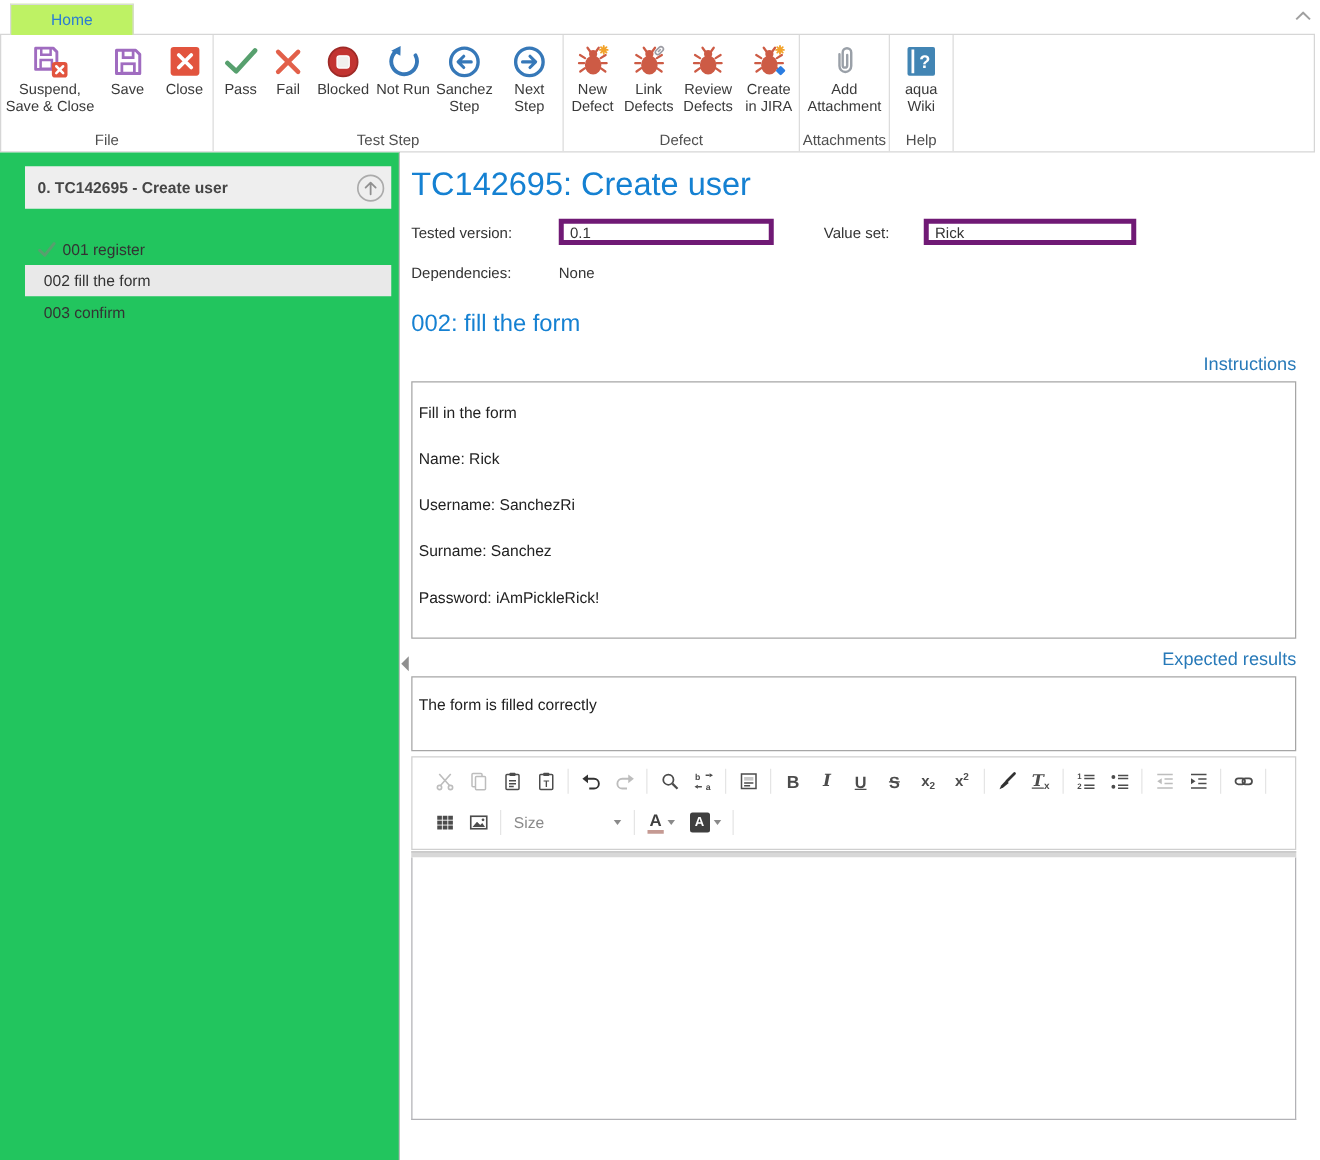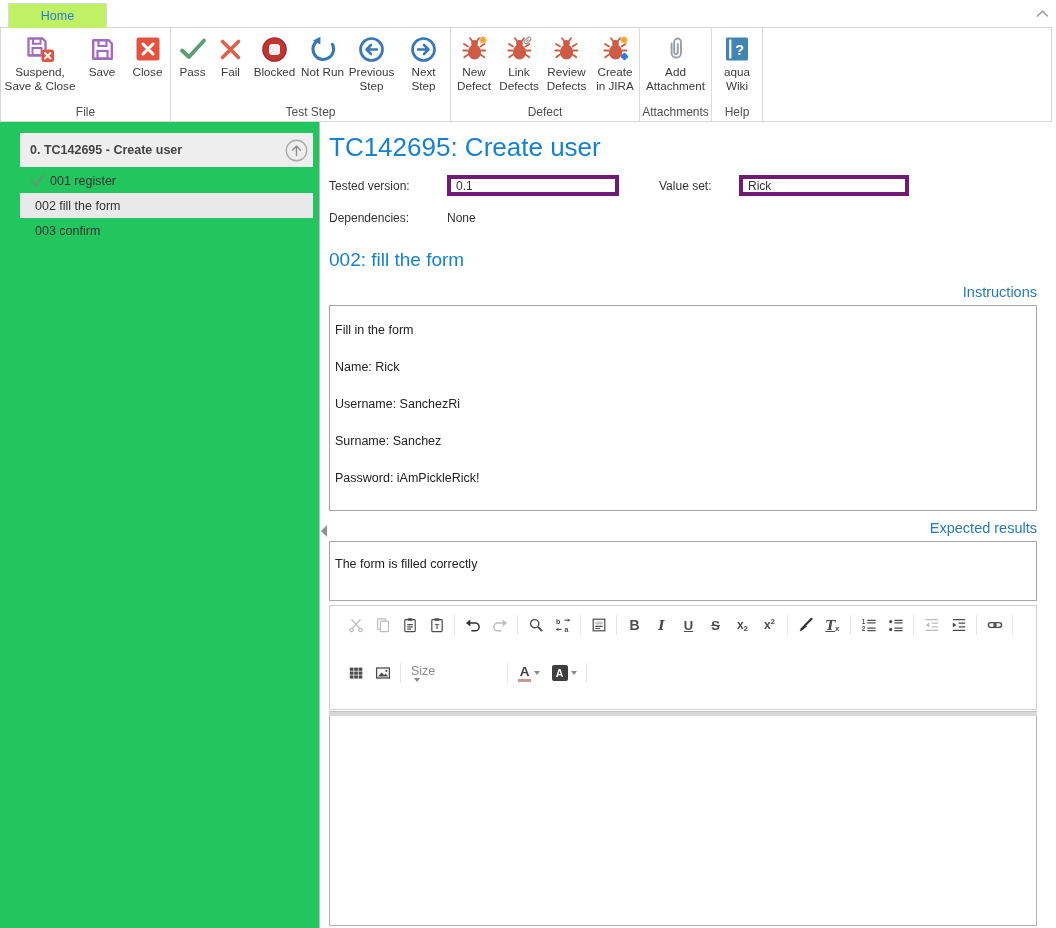--- a/index.html
+++ b/index.html
@@ -27,21 +27,21 @@
 
   
   .content{position:absolute;top:122px;left:0;right:0;bottom:0;display:flex;}
   .sidebar{width:320px;border-right:1px solid #bdbdbd;box-sizing:border-box;padding-top:11px;background:#22c55e;}
   .sb-header{margin-left:20px;width:293px;height:34px;background:#eeeeee;display:flex;align-items:center;
              padding:0 5px 0 10px;box-sizing:border-box;}
   .sb-title{flex:1;font-size:12.5px;font-weight:bold;color:#454545;}
   .sb-circle{display:flex;align-items:center;}
   .sb-item{margin-left:20px;width:293px;height:25px;display:flex;align-items:center;
            padding-left:15px;box-sizing:border-box;font-size:12.5px;color:#333;}
-  .sb-item.first{margin-top:1px;padding-left:10px;}
+  .sb-item.first{margin-top:20px;padding-left:10px;}
   .sb-item.selected{background:#e9e9e9;}
   .check{display:flex;margin-right:5px;}
 
   .splitter{position:absolute;left:321px;top:403px;width:0;height:0;
             border-top:6px solid transparent;border-bottom:6px solid transparent;border-right:6px solid #8f8f8f;}
 
   
   .main{flex:1;padding:10px 19px 0 9px;box-sizing:border-box;}
   h1{margin:0;font-size:26px;font-weight:400;color:#1581d2;line-height:30px;}
   .frow{display:flex;align-items:center;margin-top:13px;font-size:12px;color:#333;}
@@ -73,21 +73,21 @@
   .i16{width:16px;height:16px;display:block;}
   .gB{font-weight:bold;font-size:14px;}
   .gI{font-family:"DejaVu Serif",serif;font-style:italic;font-size:13.5px;font-weight:600;}
   .gU{font-size:13px;font-weight:600;text-decoration:underline;}
   .gS{font-size:13px;font-weight:700;text-decoration:line-through;}
   .gx{font-size:12px;font-weight:700;}
   .gsmall{font-size:8px;font-weight:700;position:relative;}
   .sub{top:3px;}
   .sup{top:-4px;}
   .gT{font-family:"DejaVu Serif",serif;font-style:italic;font-size:13px;font-weight:600;text-decoration:underline;}
-  .combo{display:flex;width:86px;margin:18px 6px;flex-direction:column;}
+  .combo{display:flex;align-items:center;width:86px;margin:4px 6px;}
   .combo .lbl{flex:1;font-size:12.5px;color:#8a8a8a;}
   .caret{width:0;height:0;border-left:3.5px solid transparent;border-right:3.5px solid transparent;
          border-top:4px solid #8a8a8a;margin-left:3px;}
   .tcol{display:flex;align-items:center;width:34px;justify-content:center;}
   .tcolA{display:flex;flex-direction:column;align-items:center;line-height:13px;}
   .tcolA .a{font-size:13.5px;font-weight:bold;color:#3f3f3f;}
   .tcolA .bar{width:13px;height:3px;background:#c59a93;margin-top:1px;}
   .bgcol{display:flex;align-items:center;width:36px;justify-content:center;}
   .bgbox{width:16px;height:16px;border-radius:2px;background:#3f3f3f;color:#fff;font-size:10.5px;font-weight:bold;
          display:flex;align-items:center;justify-content:center;}
@@ -180,21 +180,21 @@
         </div>
         <div class="rlabel">Not Run</div>
       </div>
       <div class="rbtn w54">
         <div class="ricon">
           <svg width="27" height="27" viewBox="0 0 27 27">
             <circle cx="13.5" cy="13.5" r="11" fill="none" stroke="#3678b8" stroke-width="2.7"></circle>
             <path d="M19 13.5 H9 M13 9 L8.5 13.5 L13 18" fill="none" stroke="#3678b8" stroke-width="2.5" stroke-linecap="round" stroke-linejoin="round"></path>
           </svg>
         </div>
-        <div class="rlabel">Previous Step</div>
+        <div class="rlabel">Sanchez Step</div>
       </div>
       <div class="rbtn w50">
         <div class="ricon">
           <svg width="27" height="27" viewBox="0 0 27 27">
             <circle cx="13.5" cy="13.5" r="11" fill="none" stroke="#3678b8" stroke-width="2.7"></circle>
             <path d="M8 13.5 H18 M14 9 L18.5 13.5 L14 18" fill="none" stroke="#3678b8" stroke-width="2.5" stroke-linecap="round" stroke-linejoin="round"></path>
           </svg>
         </div>
         <div class="rlabel">Next Step</div>
       </div>

